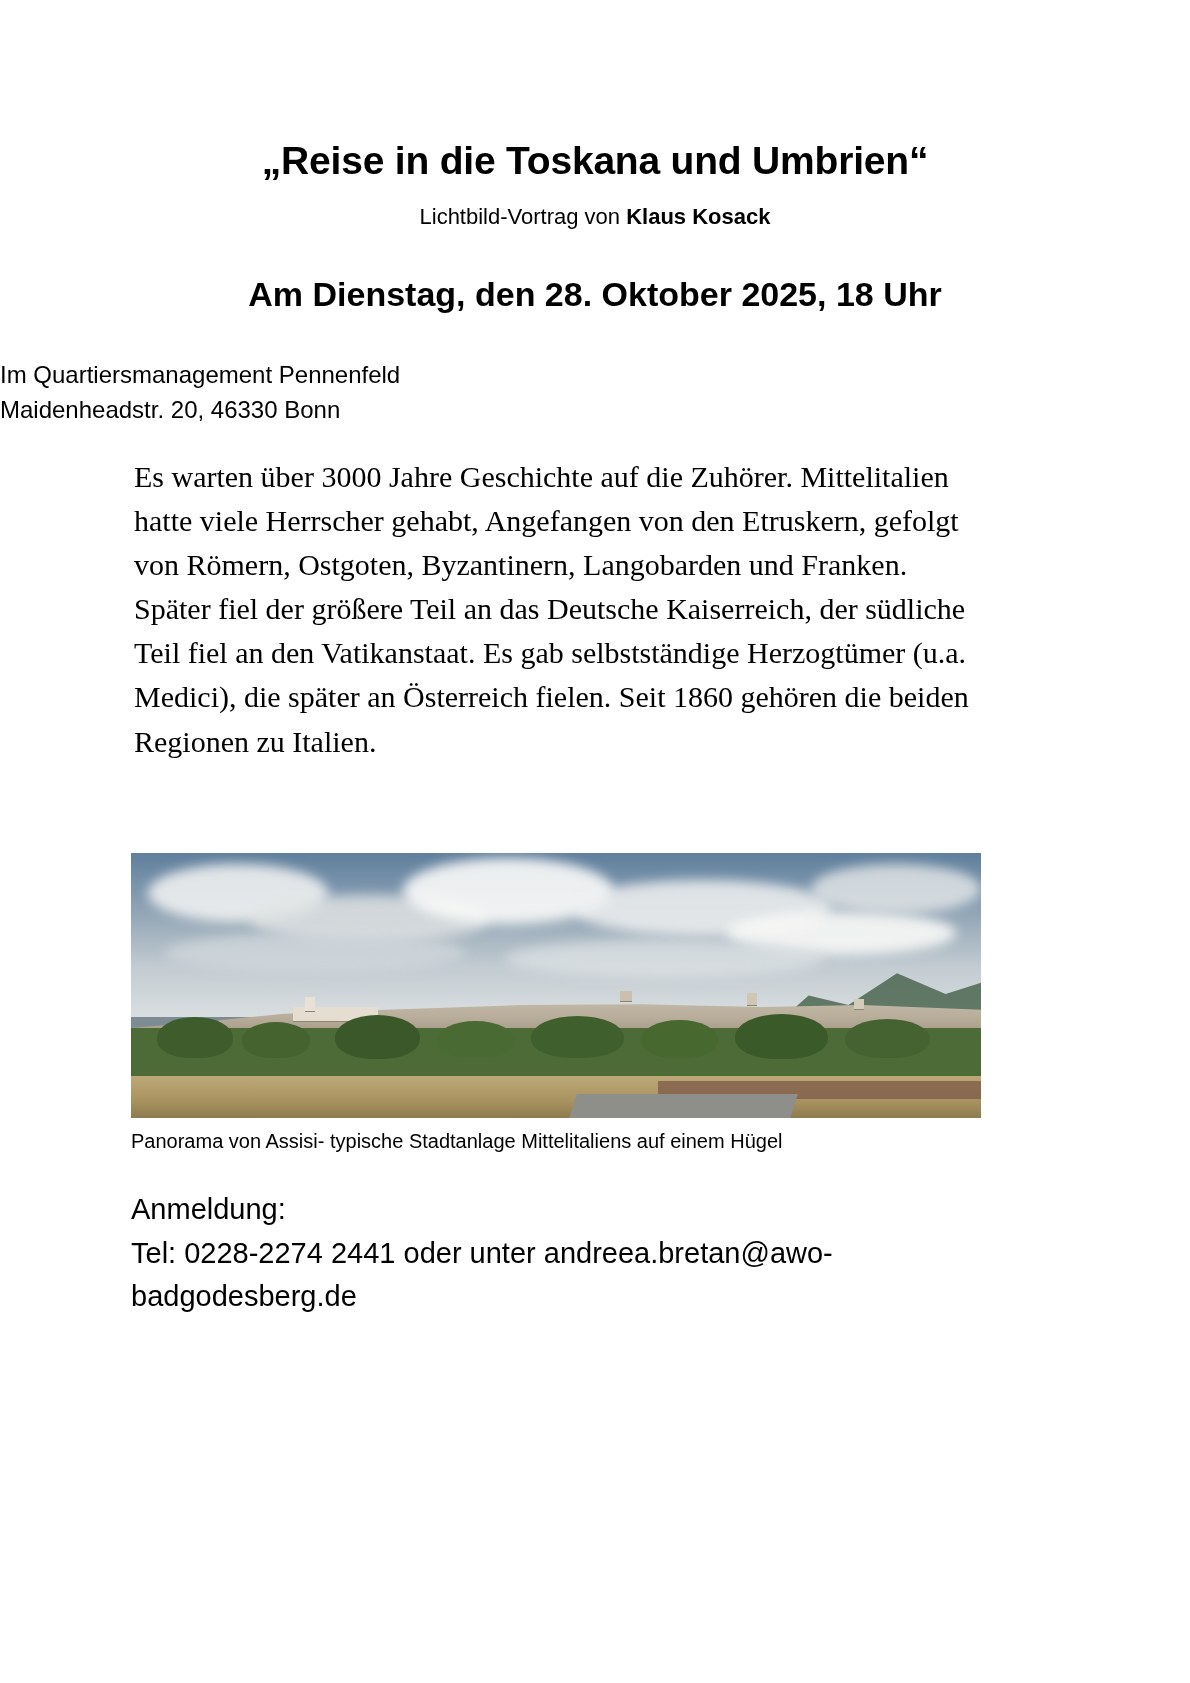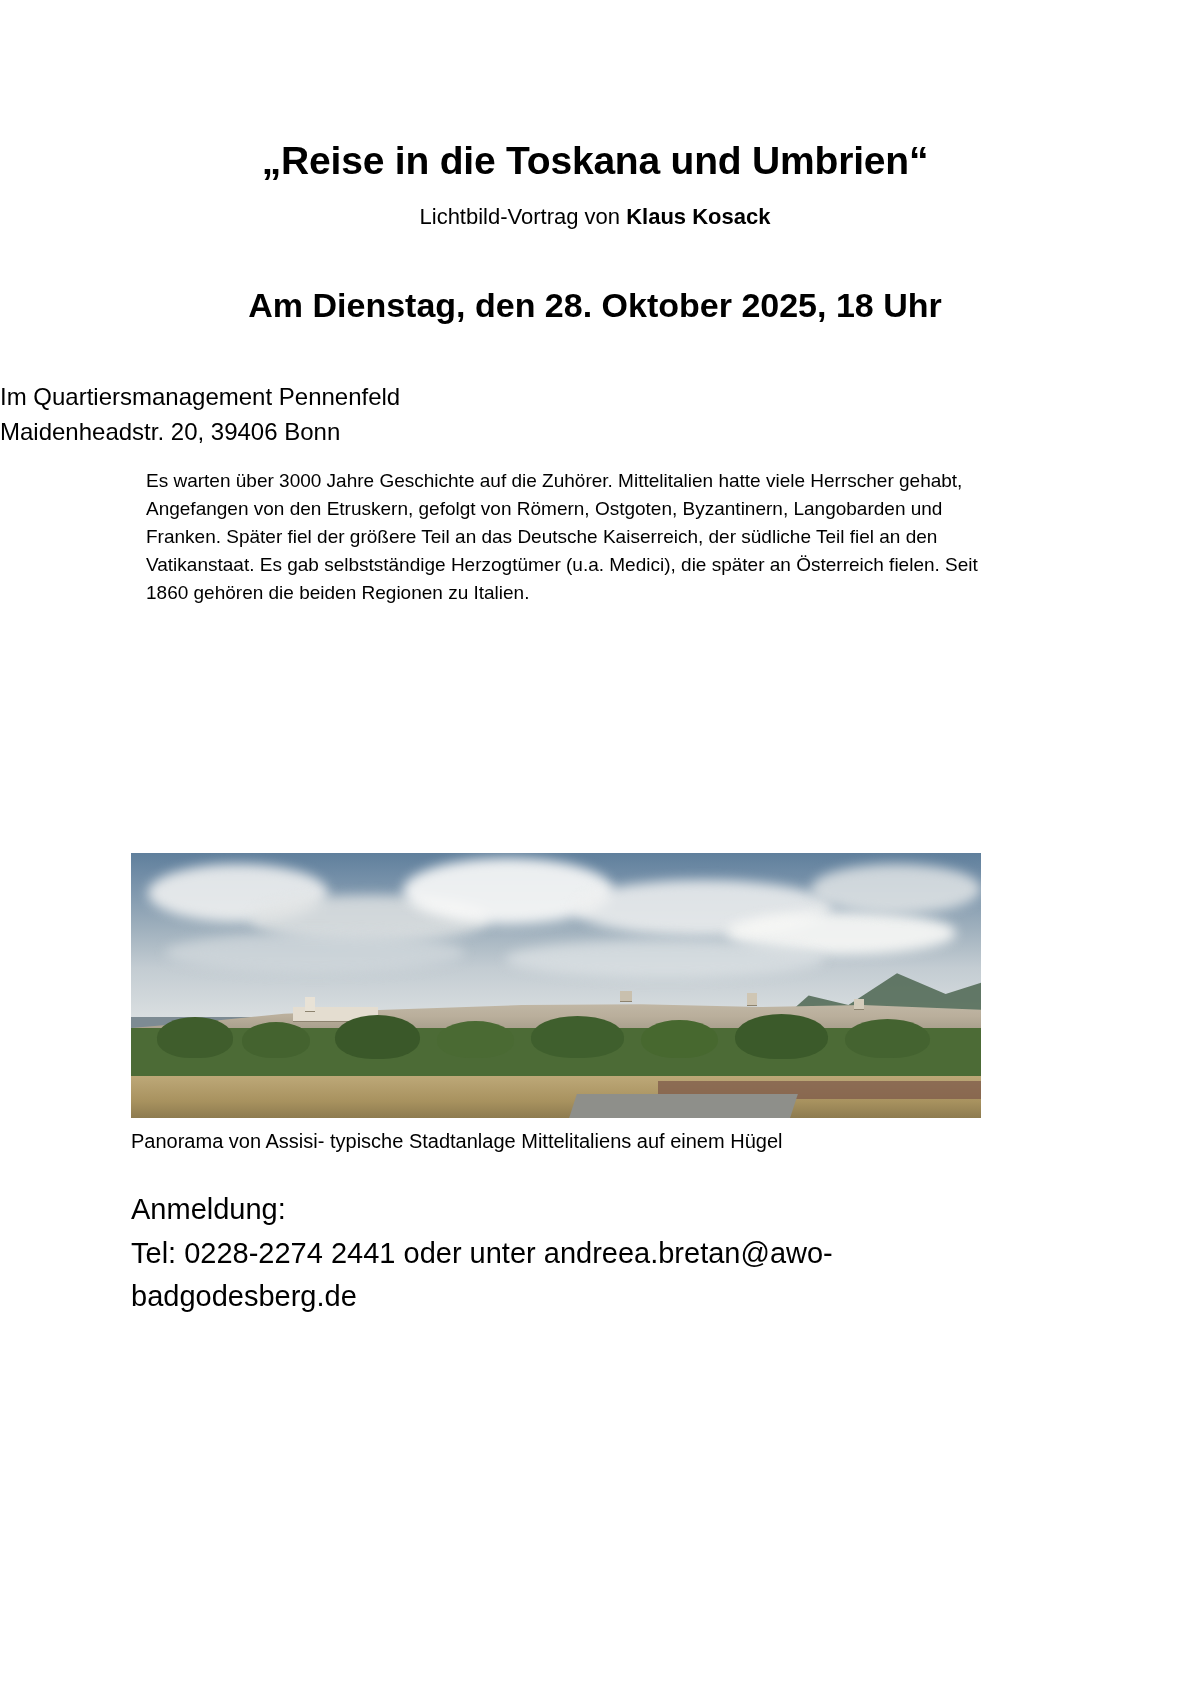--- a/index.html
+++ b/index.html
@@ -39,38 +39,39 @@
     padding-top: 12px;
     font-weight: normal;
   }
   .subtitle .speaker {
     font-weight: bold;
   }
   .date-line {
     text-align: center;
     font-size: 34px;
     font-weight: bold;
-    margin: 11px;
+    margin: 0;
     padding-top: 45px;
   }
   .venue {
     text-align: left;
     font-size: 24px;
     margin: 0;
     padding-top: 44px;
     line-height: 1.45;
   }
   .body-text {
-    margin: 15px;
+    margin: 3px;
     padding: 0;
     position: absolute;
     left: 131px;
     width: 850px;
-    font-size: 19px;
+    font-size: 30px;
     line-height: 1.47;
+    font-family: Liberation Serif, serif;
   }
   #para1 { top: 452px; }
   #para2 { top: 673px; }
 
   .figure {
     position: absolute;
     left: 131px;
     top: 853px;
     width: 704px;
   }
@@ -180,21 +181,21 @@
 <div class="page">
 
   <h1 class="title">„Reise in die Toskana und Umbrien“</h1>
 
   <p class="subtitle"><span>Lichtbild-Vortrag von </span><span class="speaker">Klaus Kosack</span></p>
 
   <p class="date-line">Am Dienstag, den 28. Oktober 2025, 18 Uhr</p>
 
   <p class="venue">
     <span>Im Quartiersmanagement Pennenfeld</span><br>
-    <span>Maidenheadstr. 20, 39406 Bonn</span>
+    <span>Maidenheadstr. 20, 46330 Bonn</span>
   </p>
 
   <p class="body-text" id="para1">Es warten über 3000 Jahre Geschichte auf die Zuhörer. Mittelitalien hatte viele Herrscher gehabt, Angefangen von den Etruskern, gefolgt von Römern, Ostgoten, Byzantinern, Langobarden und Franken. Später fiel der größere Teil an das Deutsche Kaiserreich, der südliche Teil fiel an den Vatikanstaat. Es gab selbstständige Herzogtümer (u.a. Medici), die später an Österreich fielen. Seit 1860 gehören die beiden Regionen zu Italien.</p>
 
 
   <div class="figure">
     <div class="photo">
       <div class="sky"></div>
       <div class="cloud c1"></div>
       <div class="cloud c2"></div>

